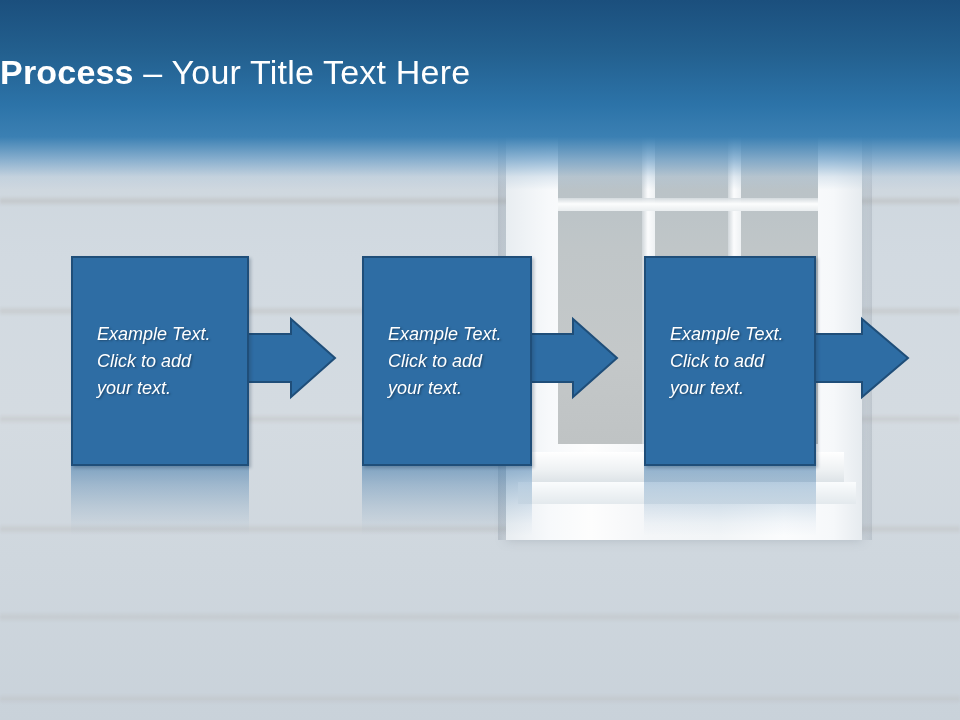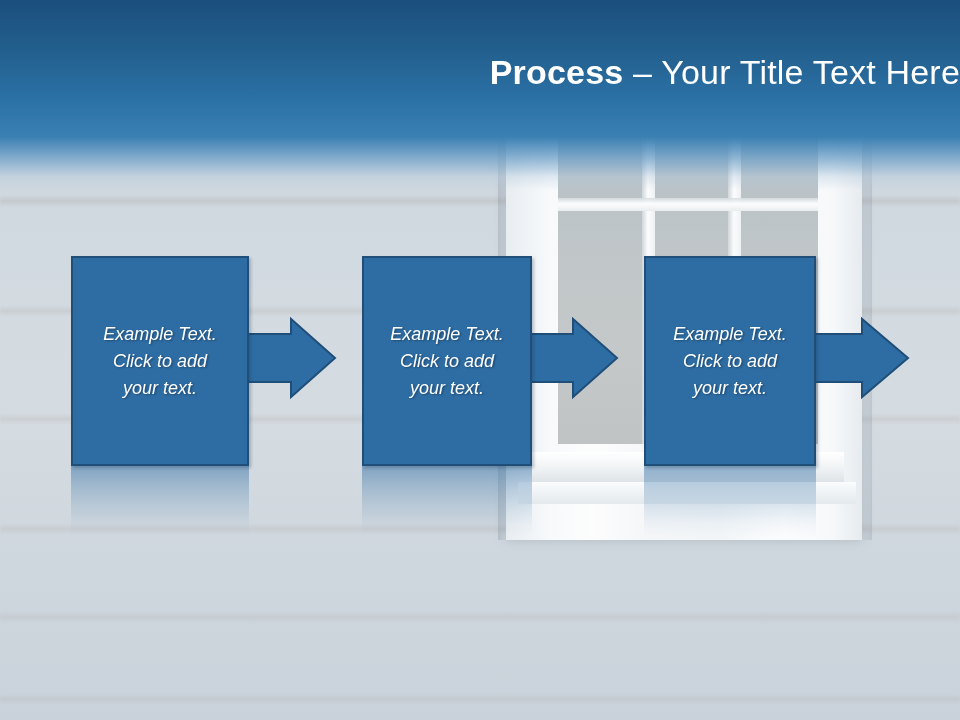--- a/index.html
+++ b/index.html
@@ -143,21 +143,21 @@
       rgba(110,160,200,0.72) 84%,
       rgba(176,200,220,0.36) 93%,
       rgba(205,215,223,0.0) 100%);
   }
 
   .slide-title {
     position: absolute;
     left: 0;
     top: 52px;
     width: 960px;
-    text-align: right;
+    text-align: left;
     color: #ffffff;
     font-size: 34px;
     line-height: 40px;
     letter-spacing: 0.2px;
     white-space: nowrap;
   }
   .slide-title .t-bold { font-weight: bold; }
   .slide-title .t-reg  { font-weight: normal; }
 
   
@@ -170,21 +170,21 @@
     background: #2e6da4;
     border: 2px solid #1f4e79;
     box-sizing: border-box;
     box-shadow: 2px 2px 3px rgba(30,55,80,0.28);
   }
   .step-label {
     position: absolute;
     left: 0; right: 0;
     top: 50%;
     transform: translateY(-50%);
-    text-align: center;
+    text-align: left;
     color: #ffffff;
     font-style: italic;
     font-size: 18px;
     line-height: 27px;
     text-shadow: 1.5px 1.5px 2px rgba(20,45,70,0.55);
     padding: 0 24px;
     box-sizing: border-box;
   }
   .step-arrow {
     position: absolute;

